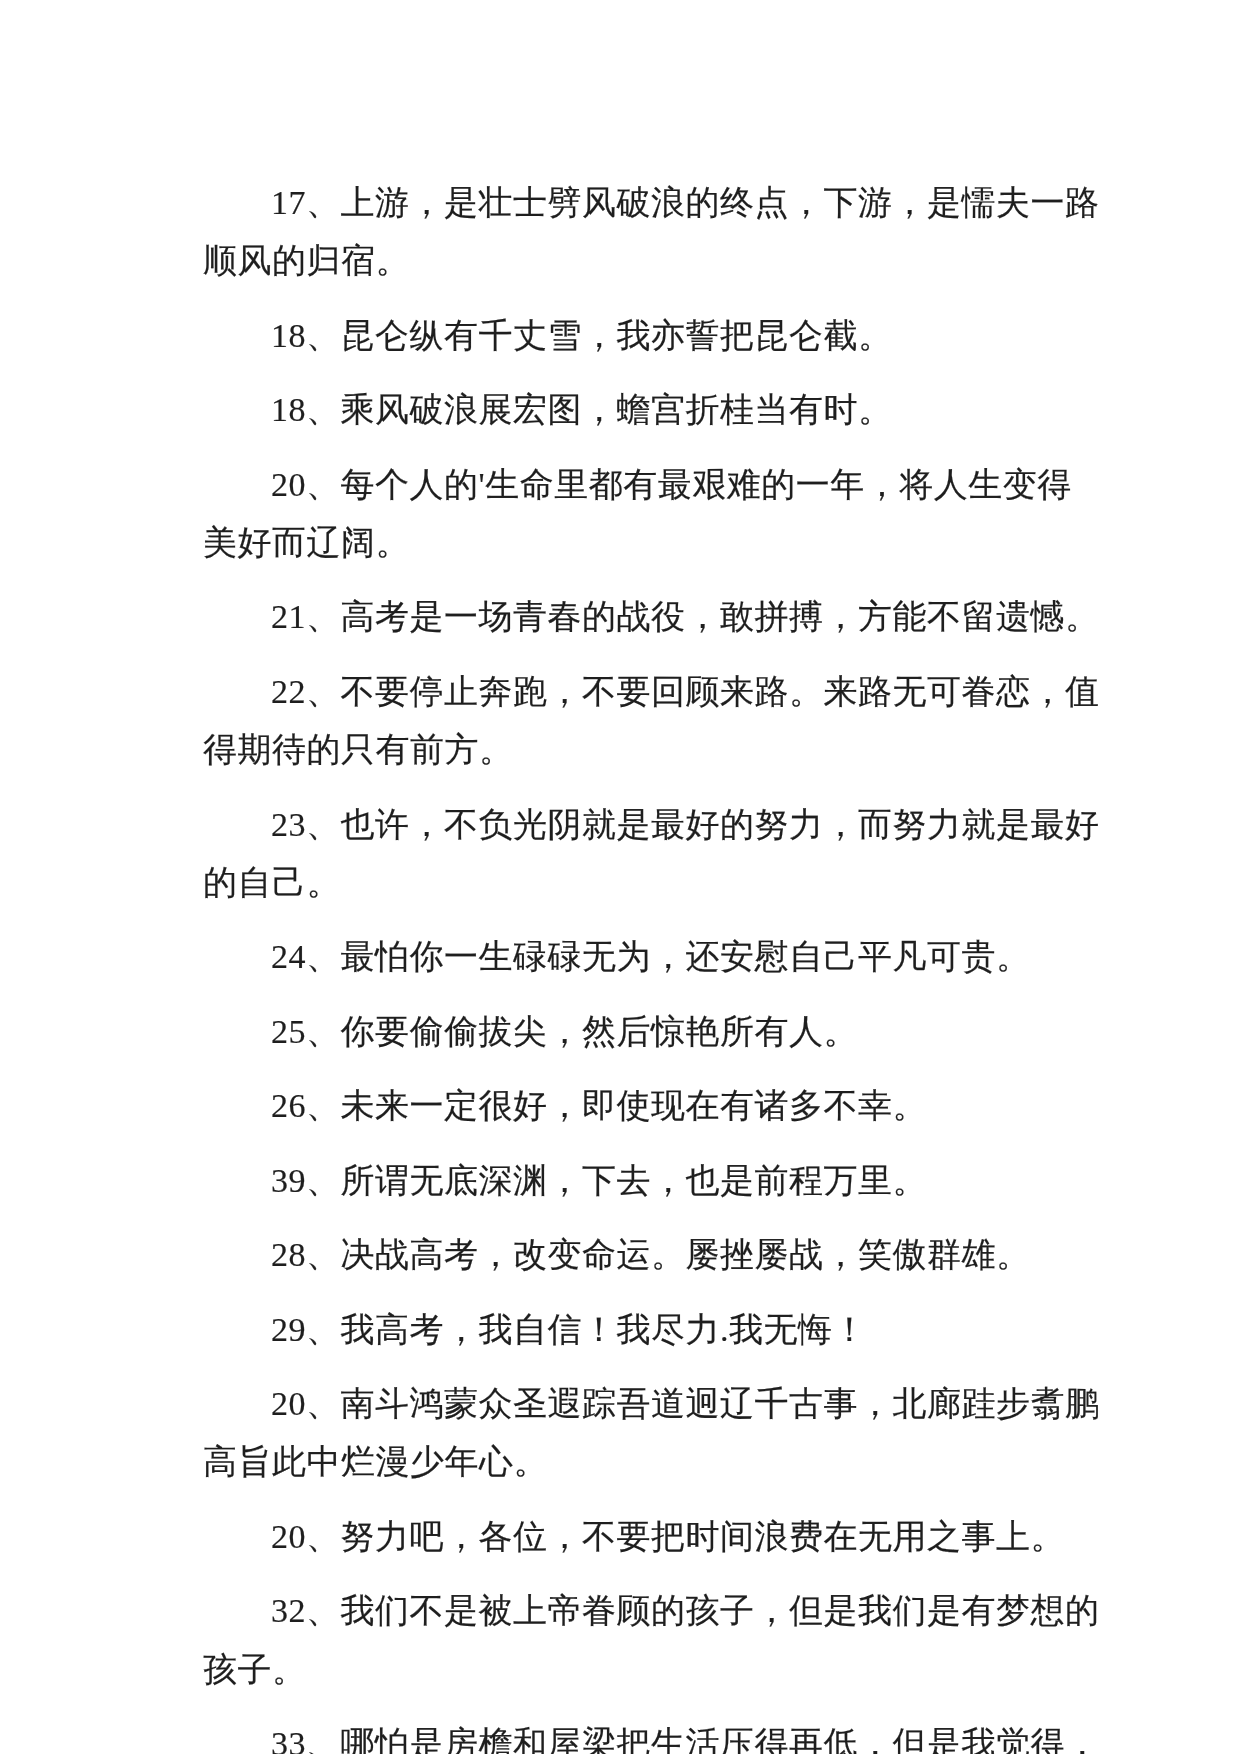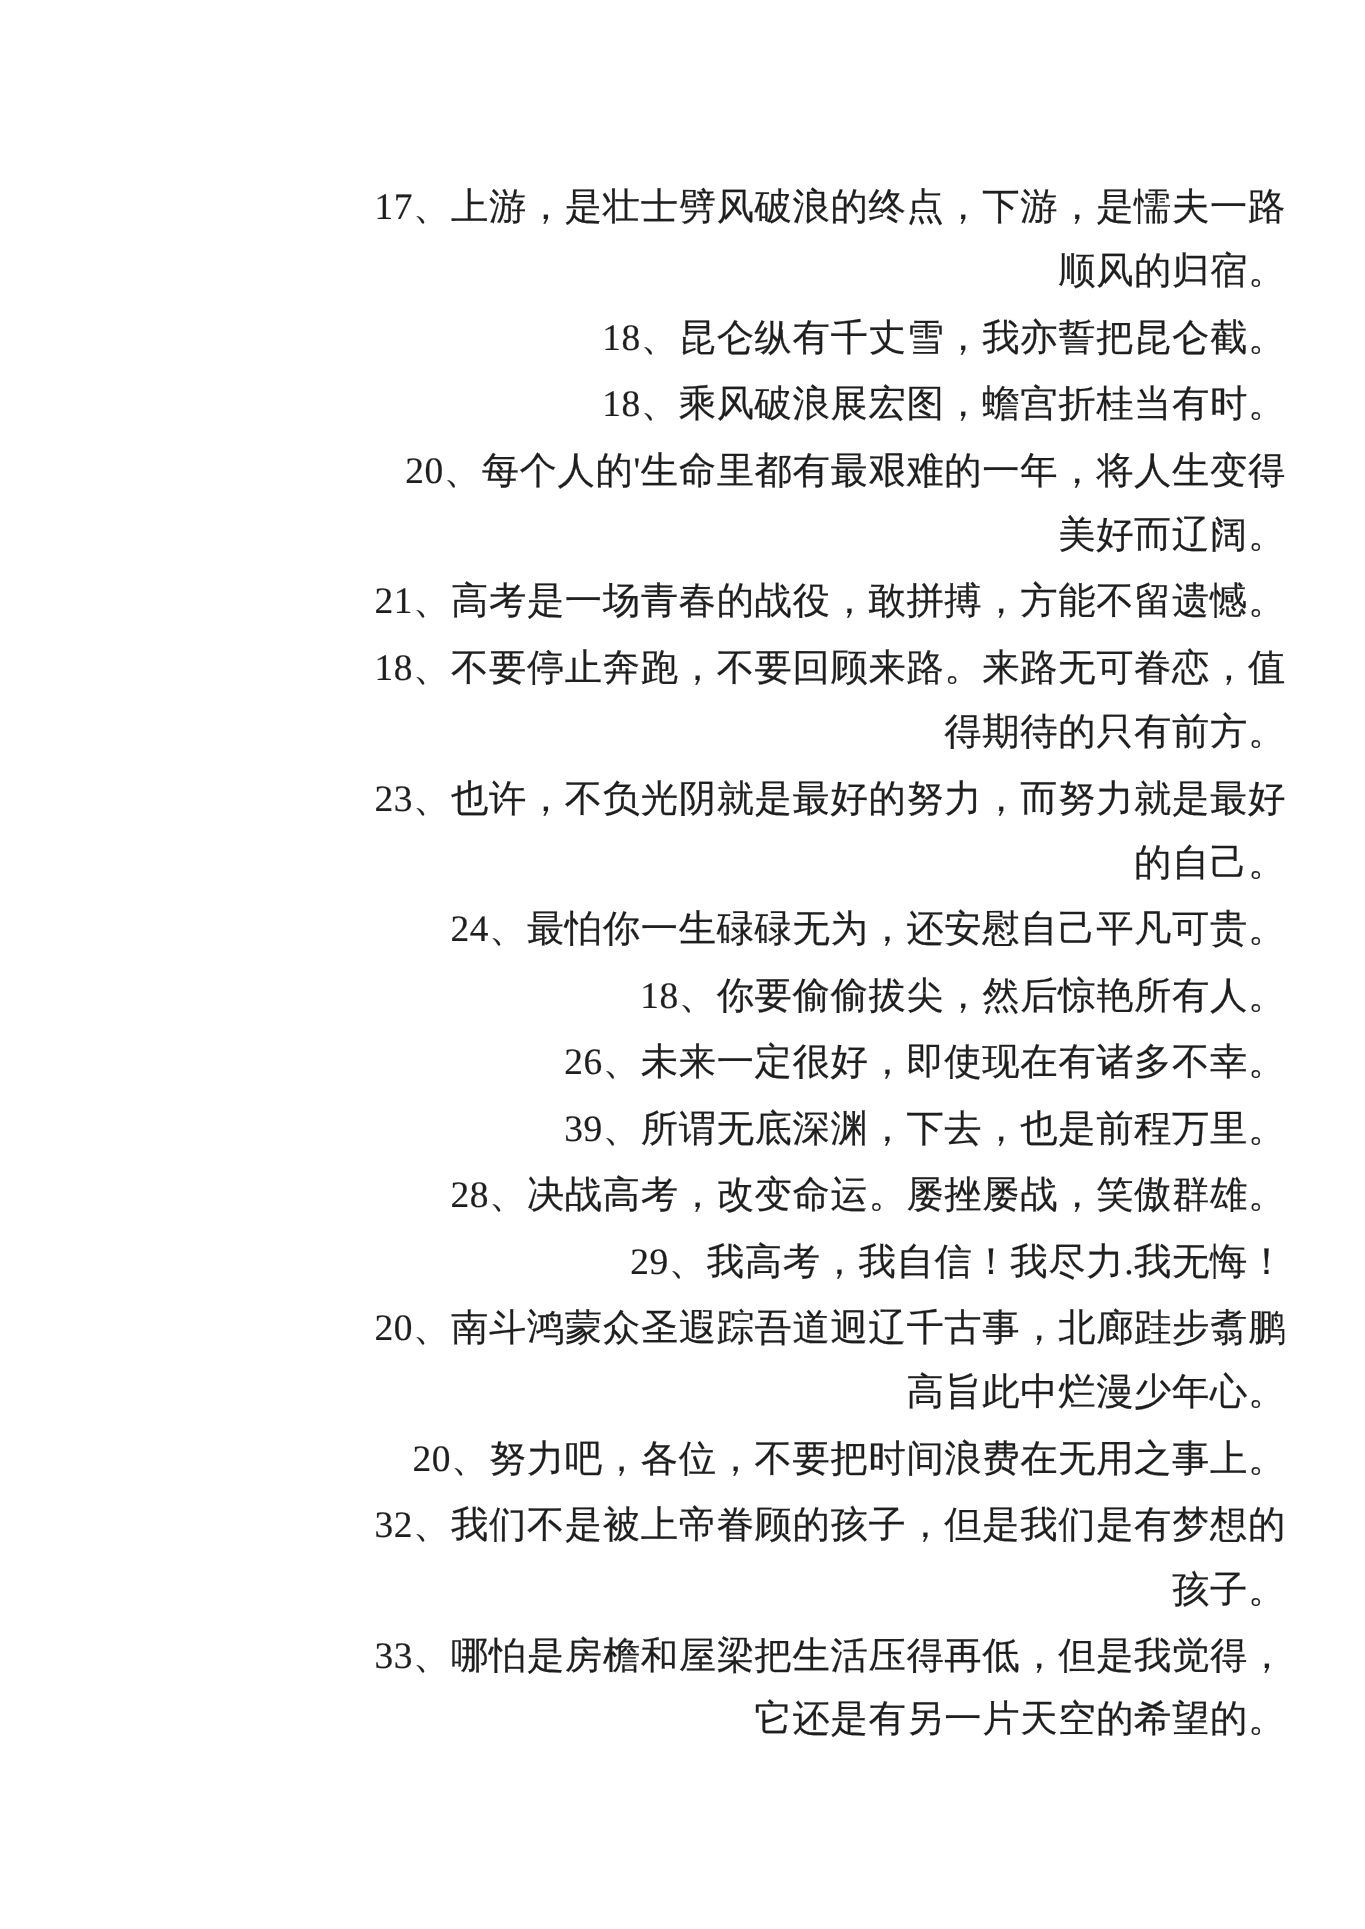--- a/index.html
+++ b/index.html
@@ -15,49 +15,49 @@
   }
   .page {
     box-sizing: border-box;
     width: 1241px;
     height: 1754px;
     padding: 158px 70px 0 187px;
     background: #ffffff;
     color: #1e1e1e;
   }
   .quote {
-    margin: 2px;
+    margin: 16px;
     padding: 0;
     font-size: 34px;
     line-height: 58.4px;
     font-weight: 400;
     letter-spacing: 0.5px;
     text-indent: 68px;          
     white-space: pre-line;      
-    text-align: right;
+    text-align: left;
     -webkit-text-stroke: 0.2px #3a3a3a; 
   }
 </style>
 </head>
 <body>
 
 <main class="page">
   <p class="quote">17、上游，是壮士劈风破浪的终点，下游，是懦夫一路
 顺风的归宿。</p>
   <p class="quote">18、昆仑纵有千丈雪，我亦誓把昆仑截。</p>
   <p class="quote">18、乘风破浪展宏图，蟾宫折桂当有时。</p>
   <p class="quote">20、每个人的'生命里都有最艰难的一年，将人生变得
 美好而辽阔。</p>
   <p class="quote">21、高考是一场青春的战役，敢拼搏，方能不留遗憾。</p>
-  <p class="quote">18、不要停止奔跑，不要回顾来路。来路无可眷恋，值
+  <p class="quote">22、不要停止奔跑，不要回顾来路。来路无可眷恋，值
 得期待的只有前方。</p>
   <p class="quote">23、也许，不负光阴就是最好的努力，而努力就是最好
 的自己。</p>
   <p class="quote">24、最怕你一生碌碌无为，还安慰自己平凡可贵。</p>
-  <p class="quote">18、你要偷偷拔尖，然后惊艳所有人。</p>
+  <p class="quote">25、你要偷偷拔尖，然后惊艳所有人。</p>
   <p class="quote">26、未来一定很好，即使现在有诸多不幸。</p>
   <p class="quote">39、所谓无底深渊，下去，也是前程万里。</p>
   <p class="quote">28、决战高考，改变命运。屡挫屡战，笑傲群雄。</p>
   <p class="quote">29、我高考，我自信！我尽力.我无悔！</p>
   <p class="quote">20、南斗鸿蒙众圣遐踪吾道迥辽千古事，北廊跬步翥鹏
 高旨此中烂漫少年心。</p>
   <p class="quote">20、努力吧，各位，不要把时间浪费在无用之事上。</p>
   <p class="quote">32、我们不是被上帝眷顾的孩子，但是我们是有梦想的
 孩子。</p>
   <p class="quote">33、哪怕是房檐和屋梁把生活压得再低，但是我觉得，

